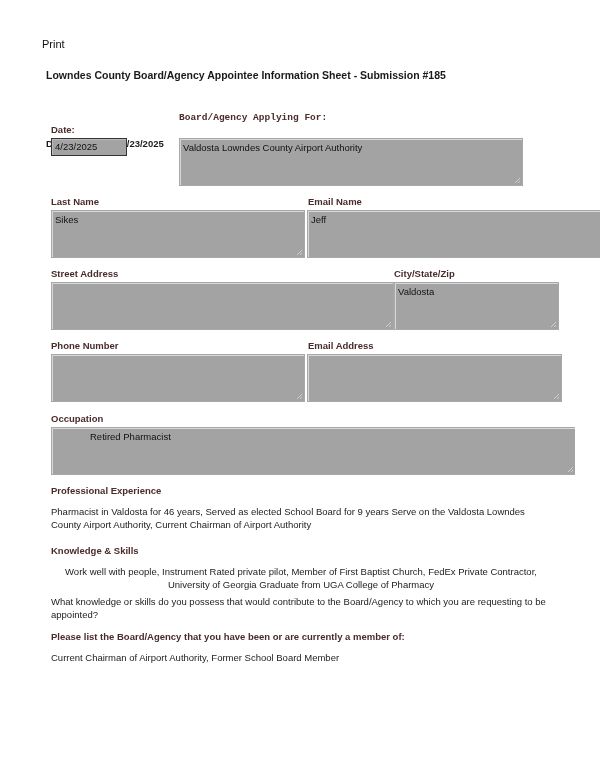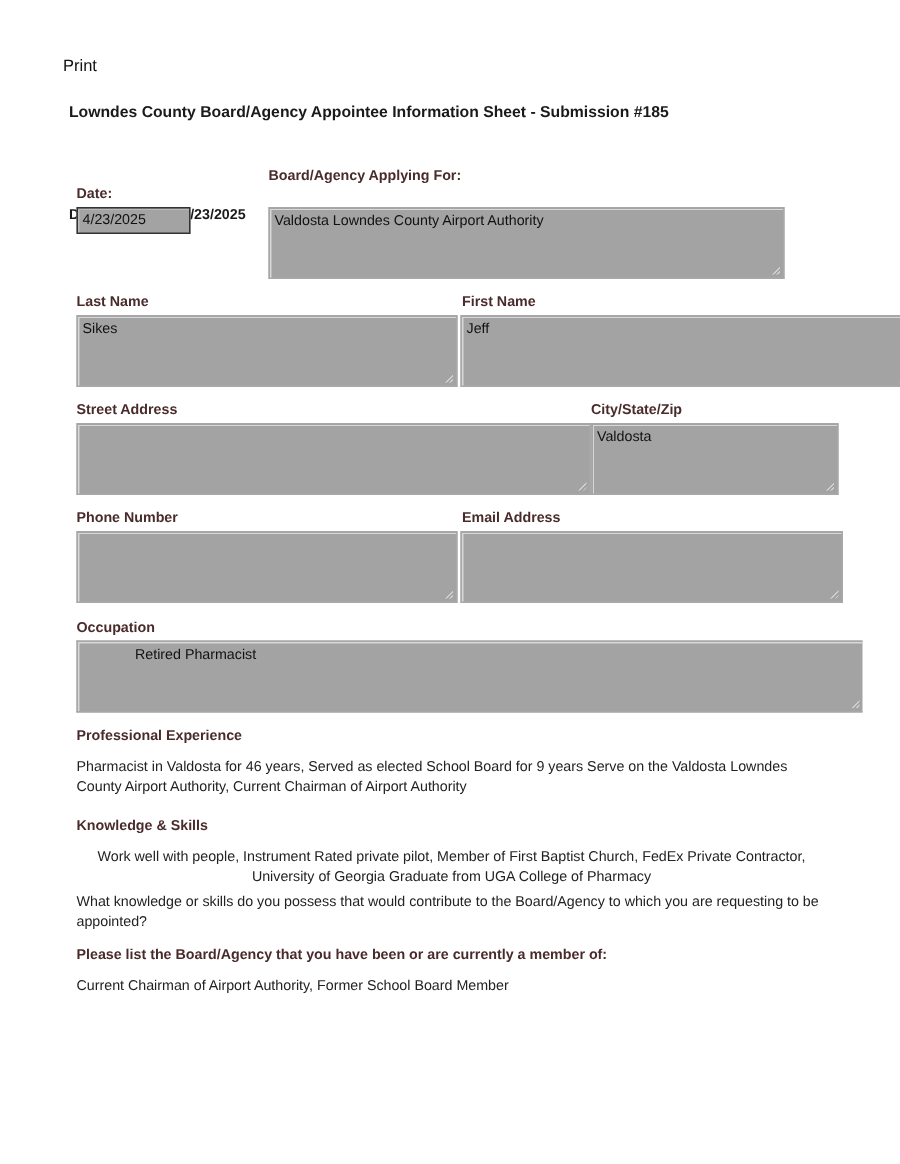--- a/index.html
+++ b/index.html
@@ -31,32 +31,32 @@
 
 <div class="abs print-link">Print</div>
 <div class="abs title">Lowndes County Board/Agency Appointee Information Sheet - Submission #185</div>
 <div class="abs submitted">Date Submitted: 4/23/2025</div>
 
 <div class="abs lbl" style="left:51px; top:124px;">Date:</div>
 <div class="box datebox" style="left:51px; top:138px; width:76px; height:18px;">
   <span>4/23/2025</span>
 </div>
 
-<div class="abs lbl" style="left:179px; top:112px;">Board/Agency Applying For:</div>
+<div class="abs lbl" style="left:179px; top:112px;font-family:Liberation Mono, monospace;">Board/Agency Applying For:</div>
 <div class="box" style="left:179px; top:138px; width:344px; height:48px;">
   <span>Valdosta Lowndes County Airport Authority</span>
   <span class="grip"></span>
 </div>
 
 <div class="abs lbl" style="left:51px; top:196px;">Last Name</div>
 <div class="box" style="left:51px; top:210px; width:254px; height:48px;">
   <span>Sikes</span>
   <span class="grip"></span>
 </div>
-<div class="abs lbl" style="left:308px; top:196px;">First Name</div>
+<div class="abs lbl" style="left:308px; top:196px;">Email Name</div>
 <div class="box" style="left:307px; top:210px; width:301px; height:48px;">
   <span>Jeff</span>
   <span class="grip"></span>
 </div>
 
 <div class="abs lbl" style="left:51px; top:268px;">Street Address</div>
 <div class="box" style="left:51px; top:282px; width:343px; height:48px;">
   <span></span>
   <span class="grip"></span>
 </div>

